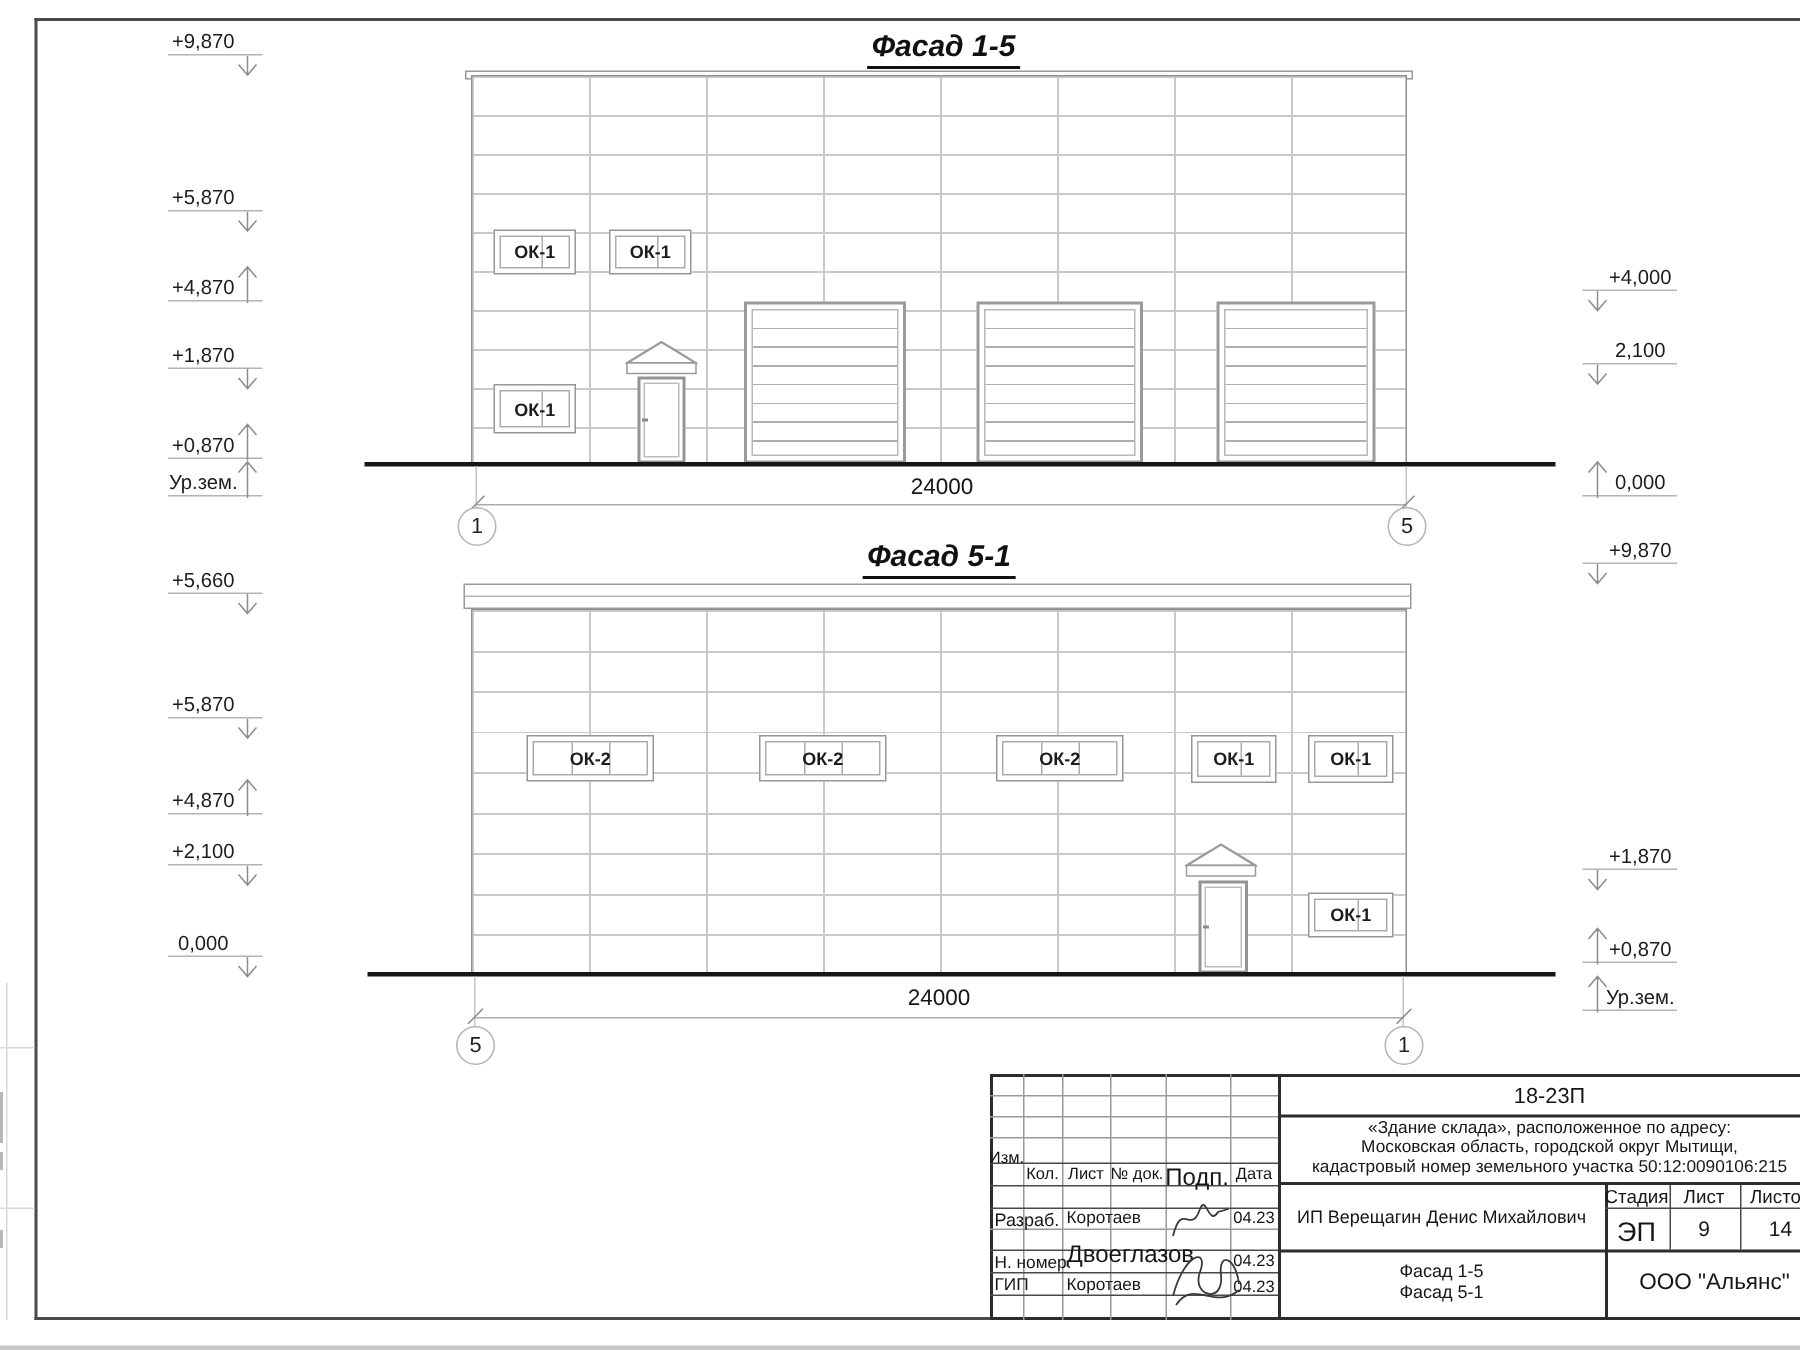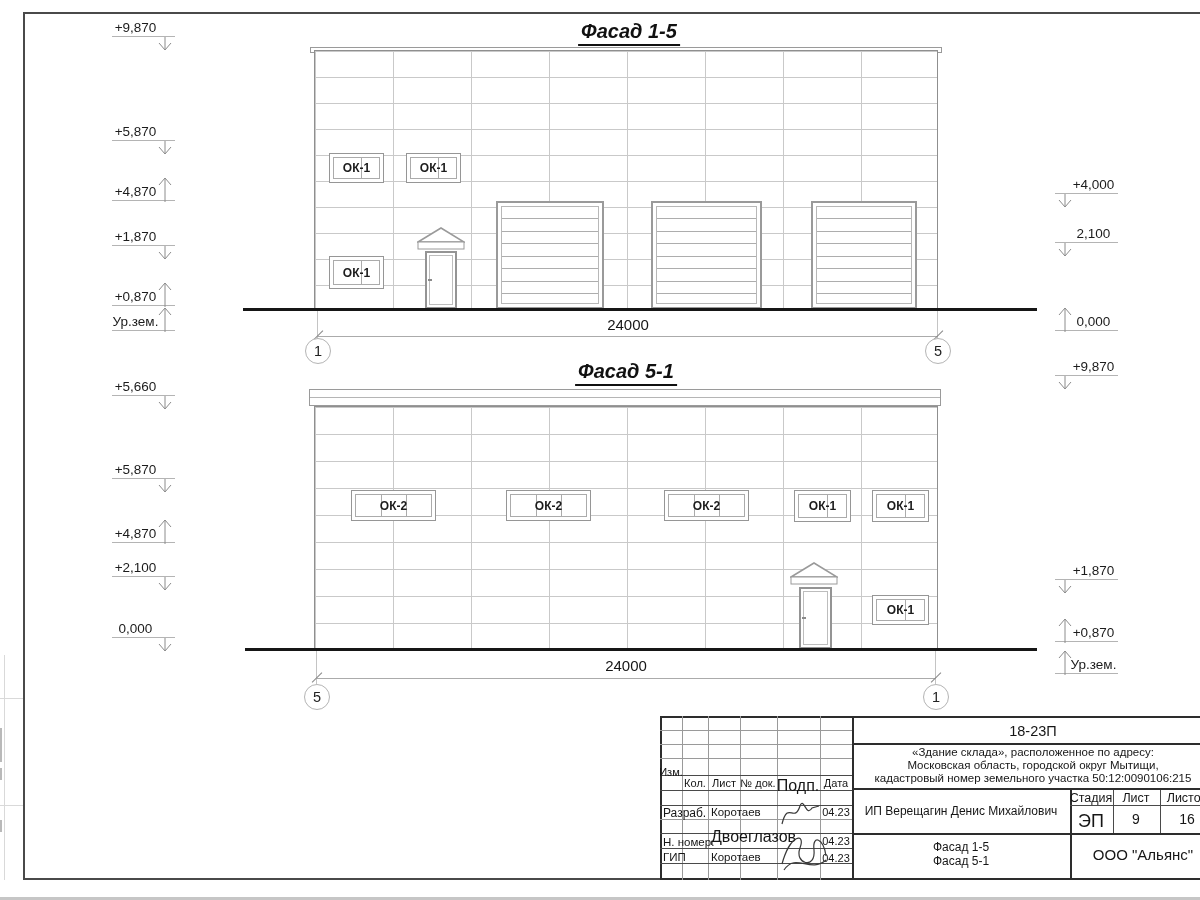--- a/index.html
+++ b/index.html
@@ -351,19 +351,19 @@
     <div class="tbt ctr" style="left:373px;top:7px;font-size:14.5px">18-23П</div>
     <div class="tbt ctr" style="left:373px;top:30px;font-size:11.5px">«Здание склада», расположенное по адресу:</div>
     <div class="tbt ctr" style="left:373px;top:43px;font-size:11.5px">Московская область, городской округ Мытищи,</div>
     <div class="tbt ctr" style="left:373px;top:56px;font-size:11.5px">кадастровый номер земельного участка 50:12:0090106:215</div>
     <div class="tbt ctr" style="left:301px;top:88px;font-size:12px">ИП Верещагин Денис Михайлович</div>
     <div class="tbt ctr" style="left:431px;top:75px;font-size:12.5px">Стадия</div>
     <div class="tbt ctr" style="left:476px;top:75px;font-size:12.5px">Лист</div>
     <div class="tbt ctr" style="left:527px;top:75px;font-size:12.5px">Листов</div>
     <div class="tbt ctr" style="left:431px;top:95px;font-size:18px">ЭП</div>
     <div class="tbt ctr" style="left:476px;top:95px;font-size:14px">9</div>
-    <div class="tbt ctr" style="left:527px;top:95px;font-size:14px">16</div>
+    <div class="tbt ctr" style="left:527px;top:95px;font-size:14px">14</div>
     <div class="tbt ctr" style="left:301px;top:124px;font-size:12px">Фасад 1-5</div>
     <div class="tbt ctr" style="left:301px;top:138px;font-size:12px">Фасад 5-1</div>
     <div class="tbt ctr" style="left:483px;top:130px;font-size:15px">ООО "Альянс"</div>
   </div>
 
 </div>
 
 </body></html>

